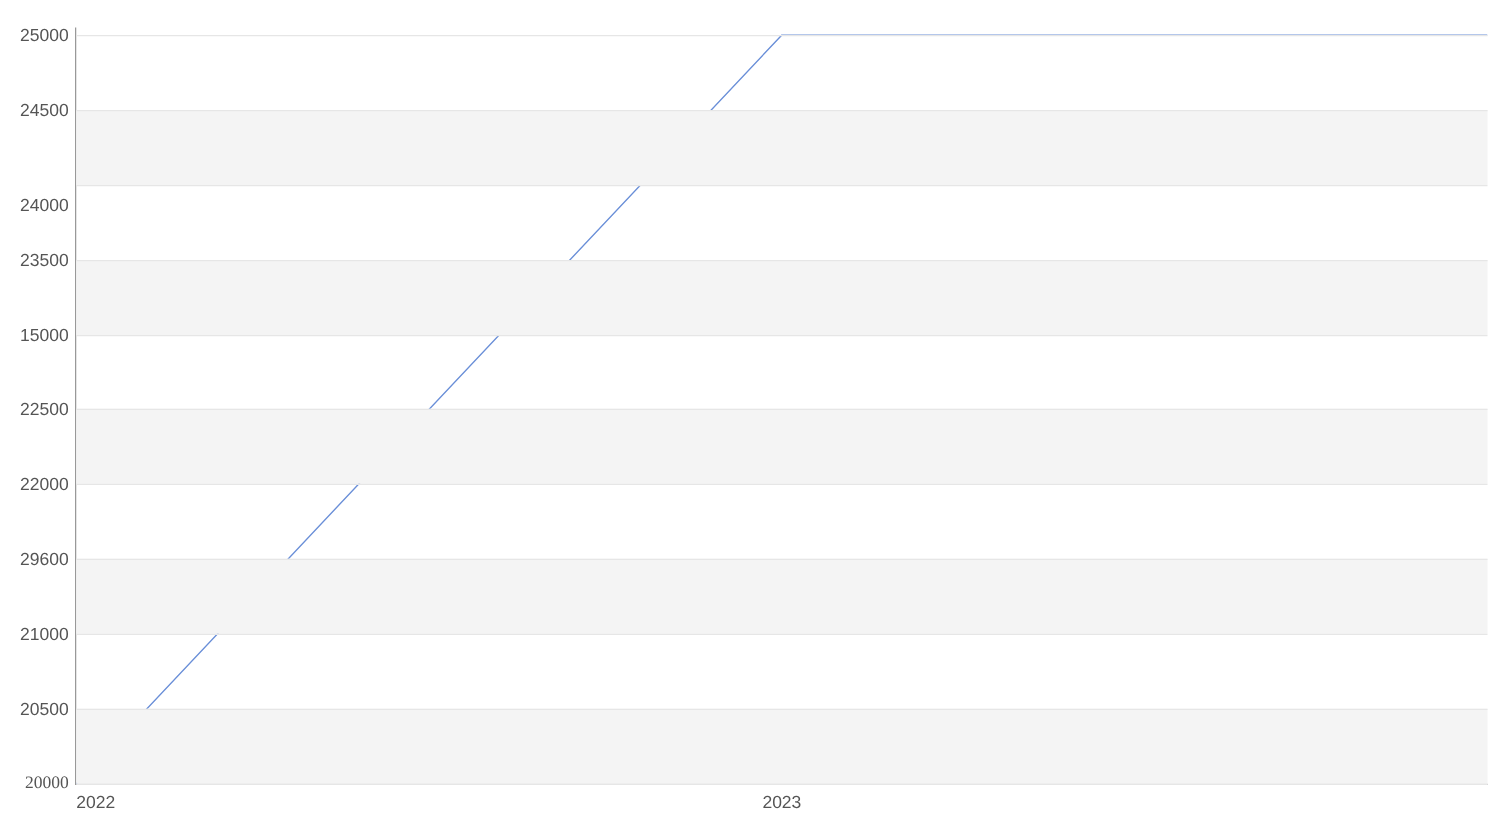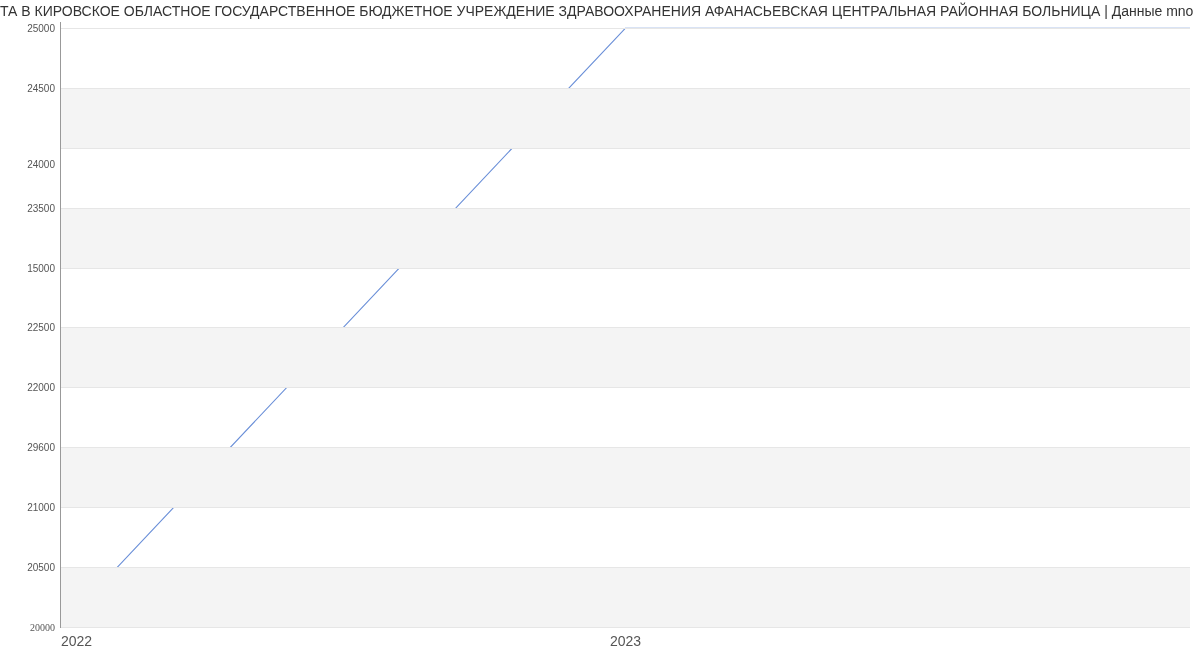--- a/index.html
+++ b/index.html
@@ -48,21 +48,21 @@
     left: 0;
     right: 0;
     height: 1px;
     background: #e6e6e6;
   }
   .y-tick-label {
     position: absolute;
     right: 100%;
     transform: translateY(-50%);
     padding-right: 6px;
-    font-size: 10px;
+    font-size: 14px;
     color: #555;
     white-space: nowrap;
   }
   .x-tick-label {
     position: absolute;
     top: 100%;
     transform: translateX(-50%);
     padding-top: 6px;
     font-size: 14px;
     color: #555;
@@ -79,21 +79,20 @@
     fill: none;
     stroke: #6a8fd8;
     stroke-width: 1.2;
   }
 </style>
 </head>
 <body>
 
 <div class="container">
 
-  <div class="title">ТА В КИРОВСКОЕ ОБЛАСТНОЕ ГОСУДАРСТВЕННОЕ БЮДЖЕТНОЕ УЧРЕЖДЕНИЕ ЗДРАВООХРАНЕНИЯ АФАНАСЬЕВСКАЯ ЦЕНТРАЛЬНАЯ РАЙОННАЯ БОЛЬНИЦА | Данные mno</div>
 
   <div class="plot" id="plot">
     <svg class="line" id="svg" preserveAspectRatio="none" viewBox="0 0 1000 1000">
       <polyline id="poly" class="poly" points="0,1000 500,9.90099009900991 1000,9.90099009900991"></polyline>
     </svg>
   <div class="band" style="top: 90.099%; height: 9.90099%;"></div>
       <div class="grid-h" style="top: 100%;"></div>
       <div class="y-tick-label" style="top: 100%; font-family: Liberation Serif, serif;">20000</div>
       <div class="grid-h" style="top: 90.099%;"></div>
       <div class="y-tick-label" style="top: 90.099%; margin-left: 28px;">20500</div>

